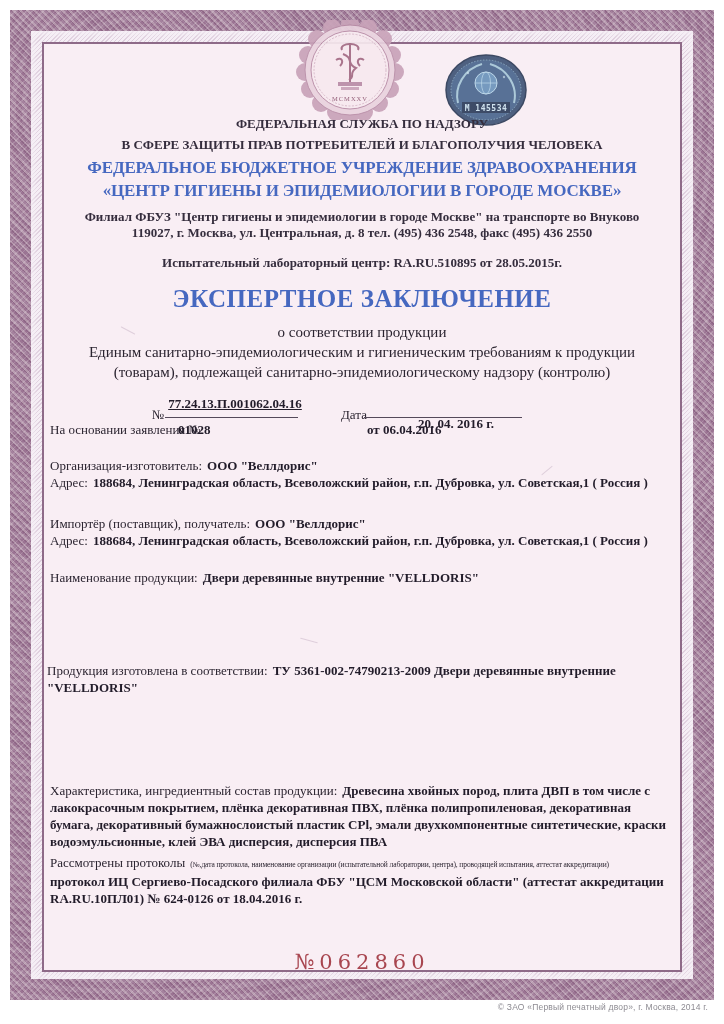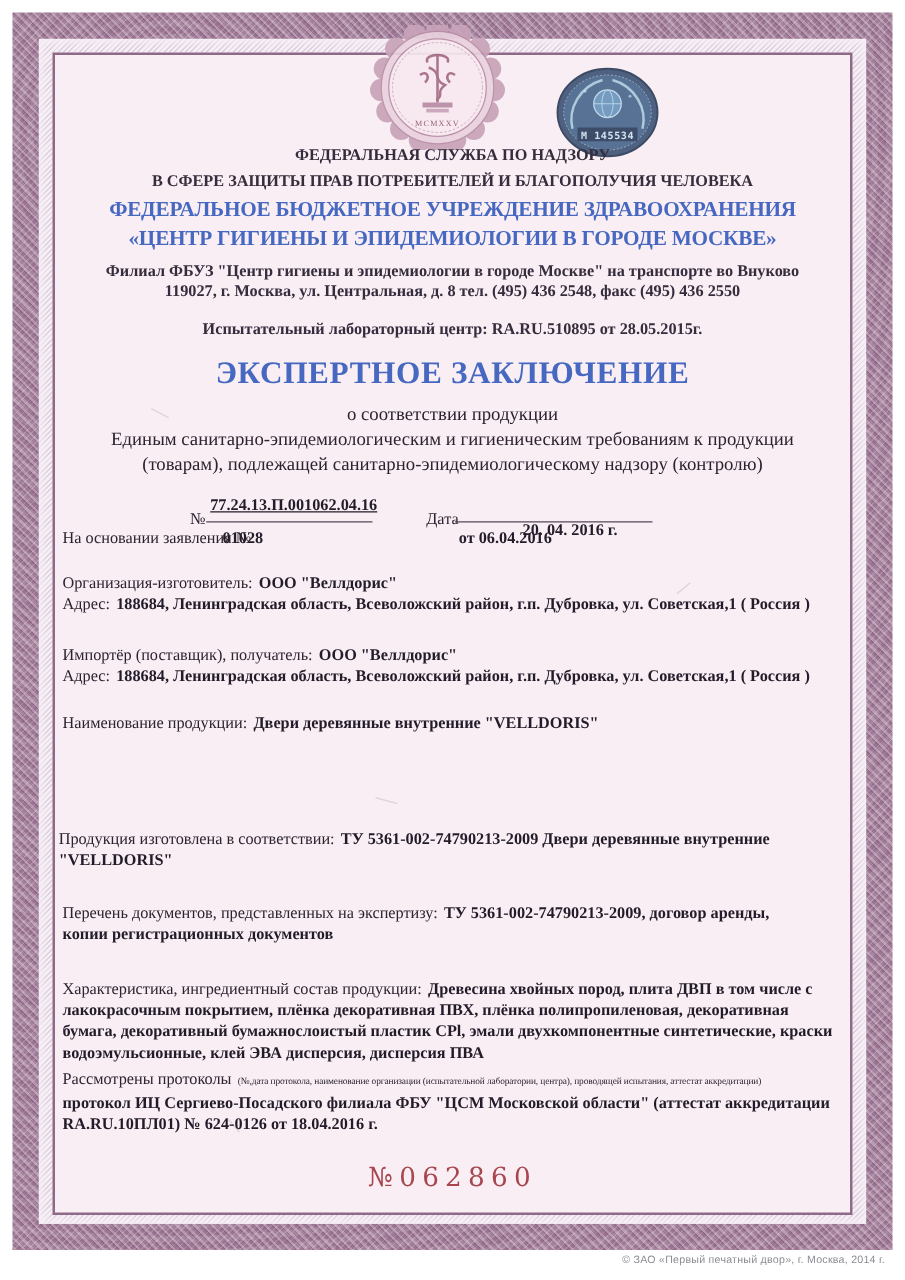--- a/index.html
+++ b/index.html
@@ -158,32 +158,29 @@
     <span class="lbl">Адрес:</span><span class="val">188684, Ленинградская область, Всеволожский район, г.п. Дубровка, ул. Советская,1 ( Россия )</span>
   </div>
 
   <div class="body-line" style="top:570px;left:50px;right:48px;">
     <span class="lbl">Наименование продукции:</span><span class="val">Двери деревянные внутренние "VELLDORIS"</span>
   </div>
   <div class="body-line" style="top:663px;left:47px;right:38px;">
     <span class="lbl">Продукция изготовлена в соответствии:</span><span class="val">ТУ 5361-002-74790213-2009 Двери деревянные внутренние "VELLDORIS"</span>
   </div>
 
-  <div class="body-line" style="top:722px;left:50px;right:70px;">
-    <span class="lbl">Перечень документов, представленных на экспертизу:</span><span class="val">ТУ 5361-002-74790213-2009, договор аренды, копии регистрационных документов</span>
-  </div>
 
   <div class="body-line" style="top:783px;left:50px;right:55px;">
     <span class="lbl">Характеристика, ингредиентный состав продукции:</span><span class="val">Древесина хвойных пород, плита ДВП в том числе с лакокрасочным покрытием, плёнка декоративная ПВХ, плёнка полипропиленовая, декоративная бумага, декоративный бумажнослоистый пластик CPl, эмали двухкомпонентные синтетические, краски водоэмульсионные, клей ЭВА дисперсия, дисперсия ПВА</span>
   </div>
 
   <div class="body-line" style="top:855px;left:50px;right:40px;">
     <div style="white-space:nowrap;">
       <span class="lbl">Рассмотрены протоколы</span><span class="note">(№,дата протокола, наименование организации (испытательной лаборатории, центра), проводящей испытания, аттестат аккредитации)</span>
     </div>
     <div class="val" style="margin-top:2px;">протокол ИЦ Сергиево-Посадского филиала ФБУ "ЦСМ Московской области" (аттестат аккредитации RA.RU.10ПЛ01) № 624-0126  от 18.04.2016 г.</div>
   </div>
 
-  <div class="serial" style="top:930px;">№062860</div>
+  <div class="serial" style="top:950px;">№062860</div>
 
   <div class="footer" style="top:1002px;">© ЗАО «Первый печатный двор»,  г. Москва,  2014 г.</div>
 
 </div>
 
 </body></html>

